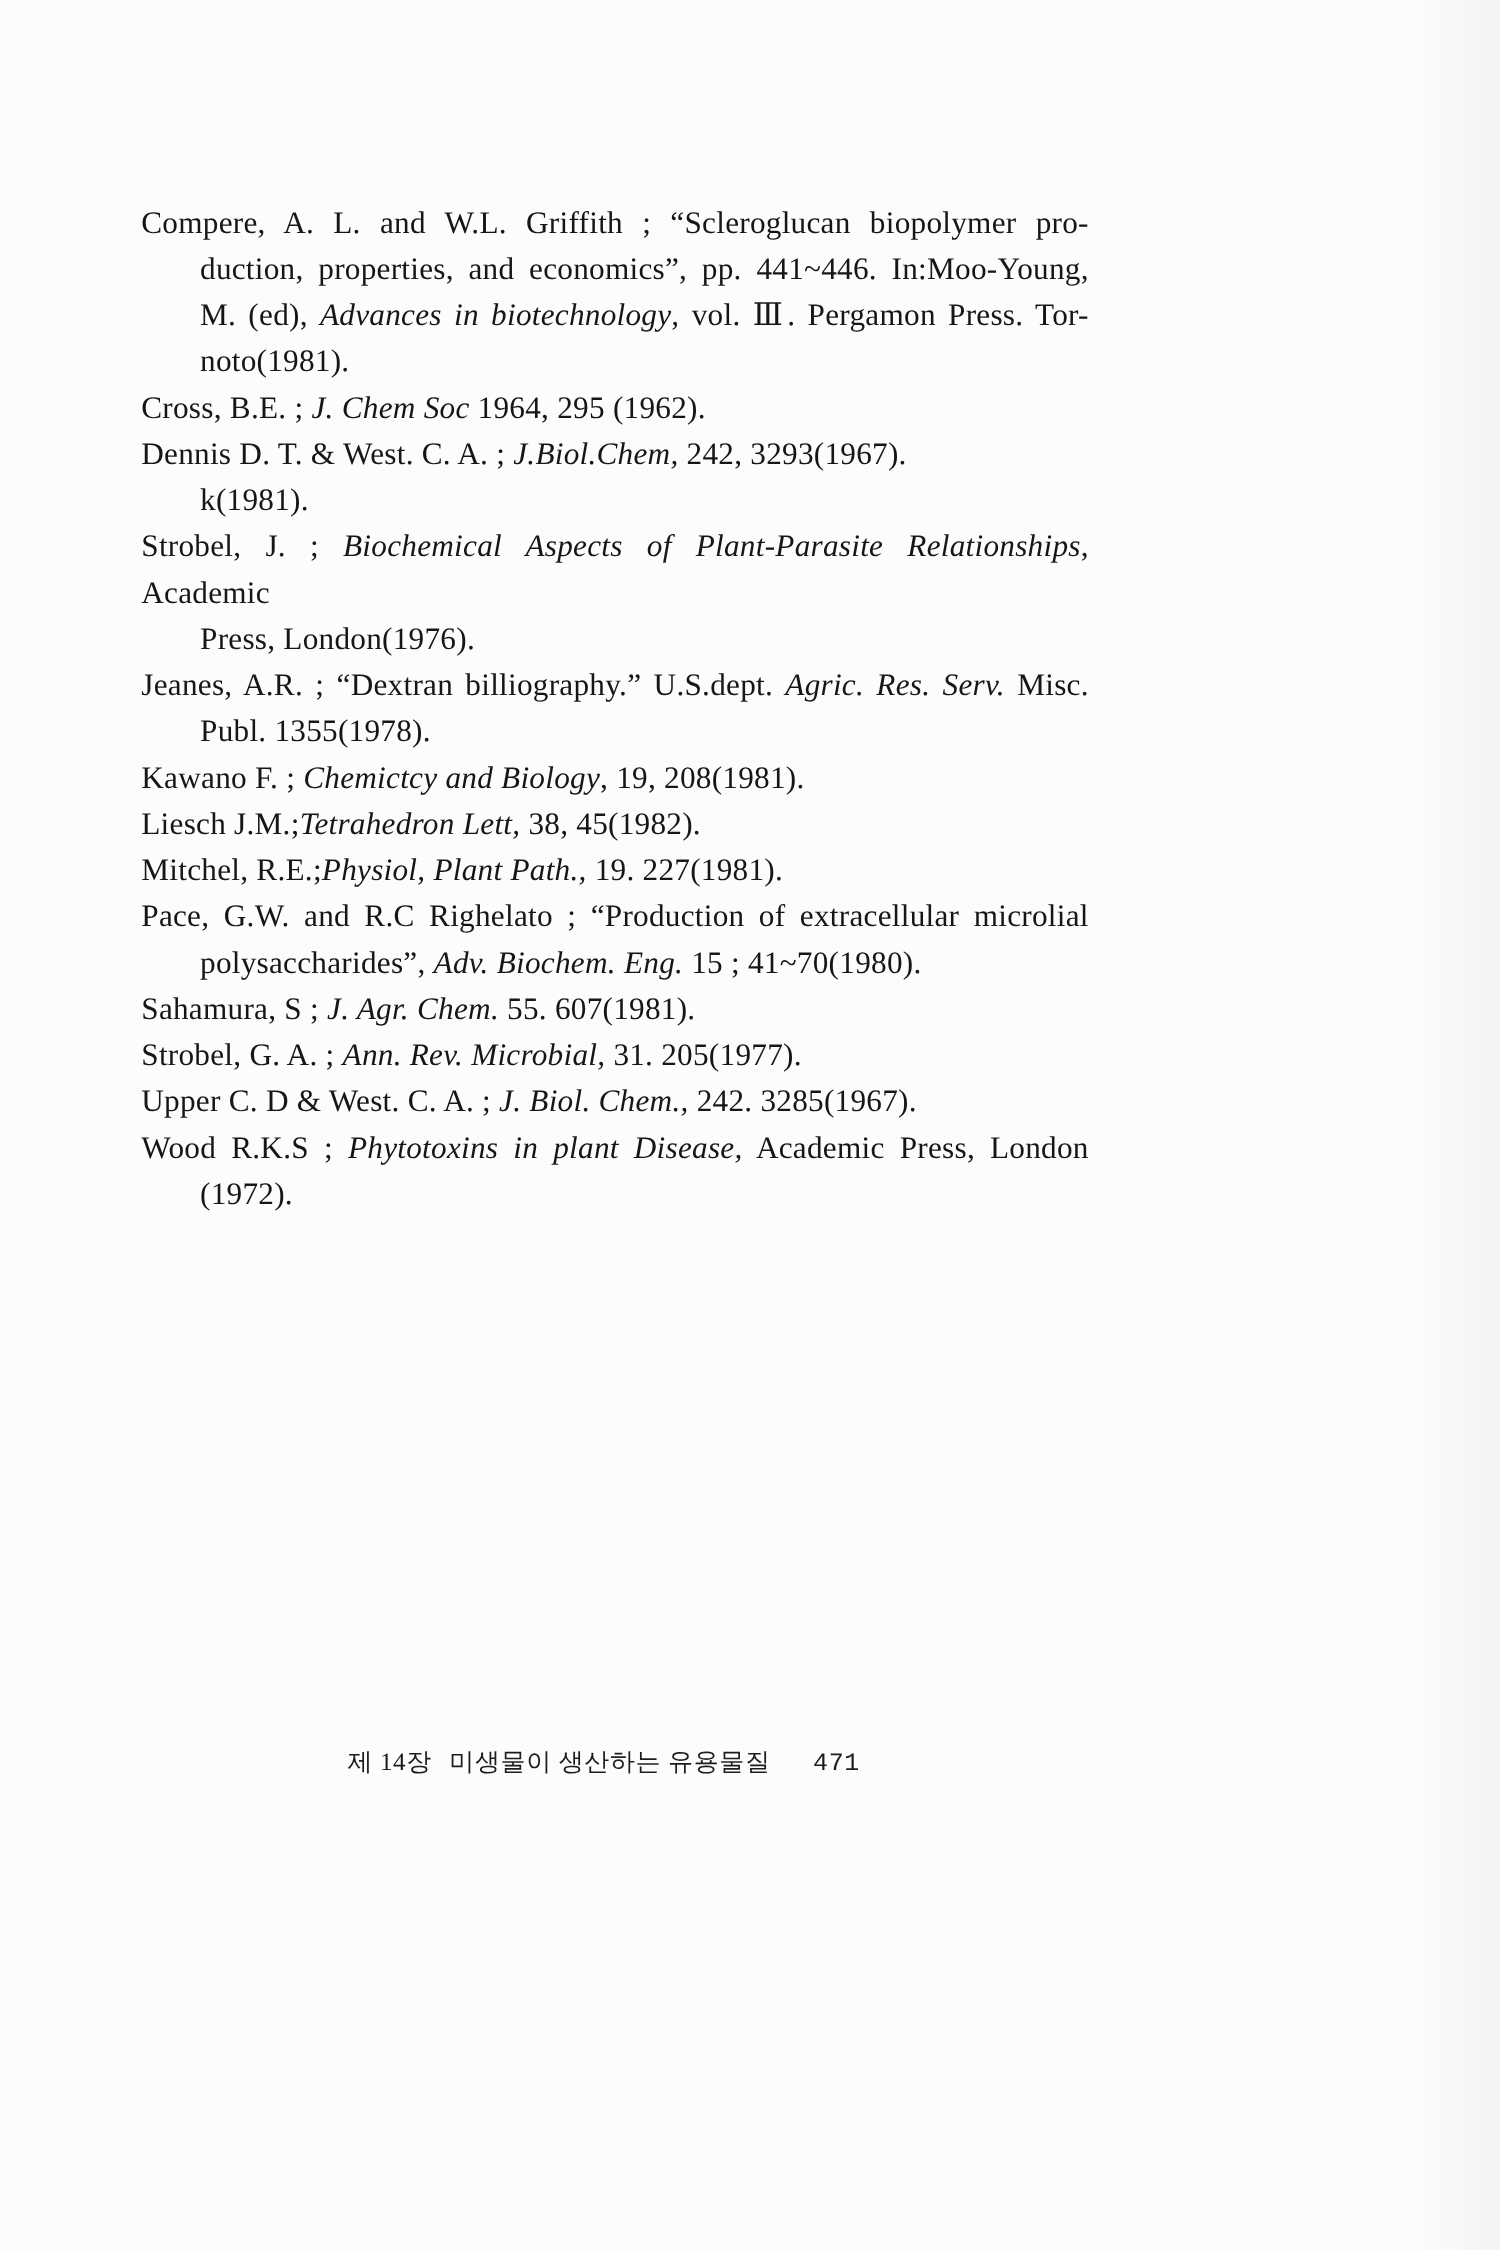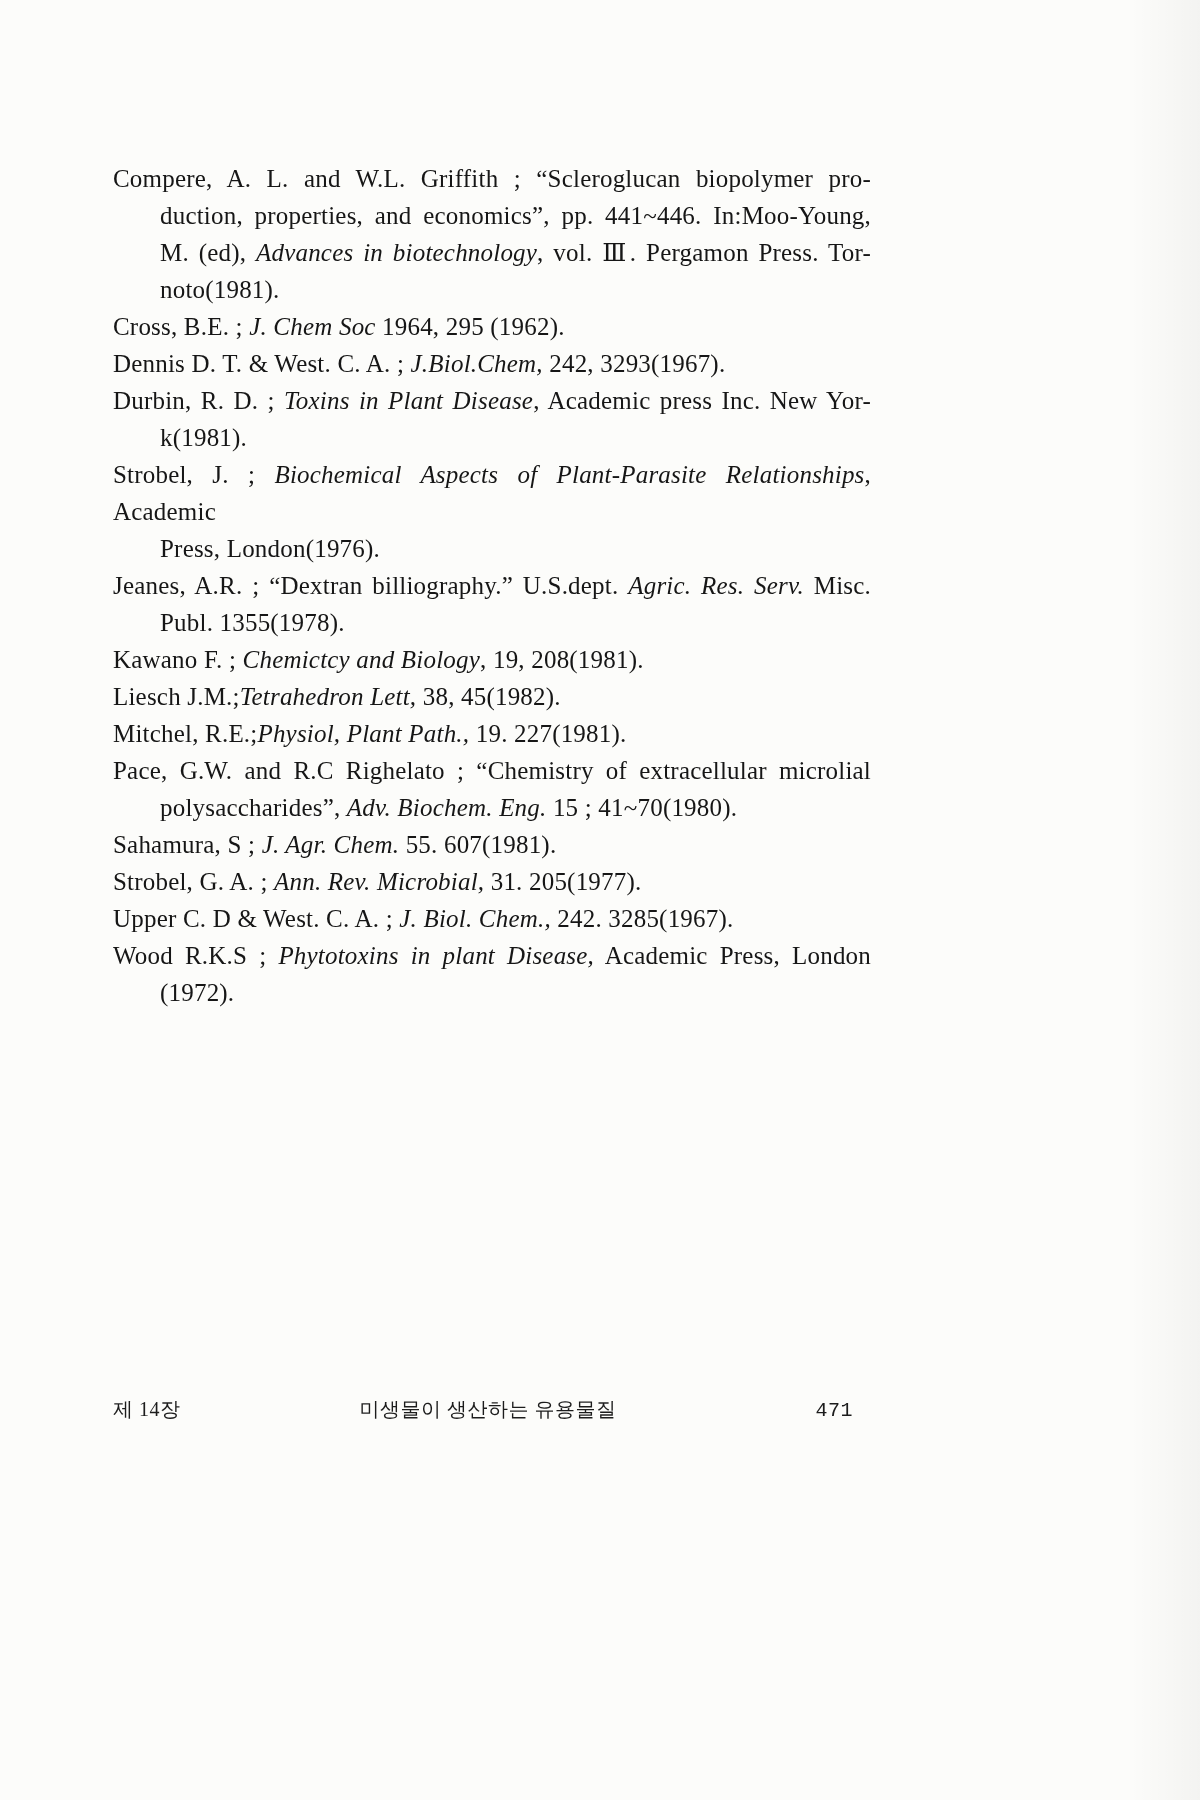--- a/index.html
+++ b/index.html
@@ -50,21 +50,21 @@
     text-align: justify;
     text-align-last: justify;
   }
   .it { font-style: italic; }
   .footer {
     position: absolute;
     top: 1396px;
     left: 113px;
     width: 740px;
     display: flex;
-    justify-content: space-between;
+    justify-content: center;
     align-items: baseline;
     font-size: 20px;
     letter-spacing: 0.5px;
     color: #1c1c1c;
   }
   .footer .chapter-label { margin-right: 14px; }
   .footer .chapter-title { margin-right: 34px; }
   .footer .page-number {
     font-family: Liberation Mono, monospace;
   }
@@ -81,42 +81,41 @@
         <div class="line cont just"><span>M. (ed), </span><span class="it">Advances in biotechnology</span><span>, vol. Ⅲ. Pergamon Press. Tor-</span></div>
         <div class="line cont"><span>noto(1981).</span></div>
       </div>
       <div class="ref">
         <div class="line"><span>Cross, B.E. ; </span><span class="it">J. Chem Soc</span><span> 1964, 295 (1962).</span></div>
       </div>
       <div class="ref">
         <div class="line"><span>Dennis D. T. &amp; West. C. A. ; </span><span class="it">J.Biol.Chem,</span><span> 242, 3293(1967).</span></div>
       </div>
       <div class="ref">
-        <div class="line just"><span>Durbin, R. D. ; </span><span class="it">Toxins in Plant Disease</span><span>, Academic press Inc. New Yor-</span></div>
         <div class="line cont"><span>k(1981).</span></div>
       </div>
       <div class="ref">
         <div class="line just"><span>Strobel, J. ; </span><span class="it">Biochemical Aspects of Plant-Parasite Relationships</span><span>, Academic</span></div>
         <div class="line cont"><span>Press, London(1976).</span></div>
       </div>
       <div class="ref">
         <div class="line just"><span>Jeanes, A.R. ; “Dextran billiography.” U.S.dept. </span><span class="it">Agric. Res. Serv.</span><span> Misc.</span></div>
         <div class="line cont"><span>Publ. 1355(1978).</span></div>
       </div>
       <div class="ref">
         <div class="line"><span>Kawano F. ; </span><span class="it">Chemictcy and Biology</span><span>, 19, 208(1981).</span></div>
       </div>
       <div class="ref">
         <div class="line"><span>Liesch J.M.;</span><span class="it">Tetrahedron Lett,</span><span> 38, 45(1982).</span></div>
       </div>
       <div class="ref">
         <div class="line"><span>Mitchel, R.E.;</span><span class="it">Physiol, Plant Path.,</span><span> 19. 227(1981).</span></div>
       </div>
       <div class="ref">
-        <div class="line just"><span>Pace, G.W. and R.C Righelato ; “Chemistry of extracellular microlial</span></div>
+        <div class="line just"><span>Pace, G.W. and R.C Righelato ; “Production of extracellular microlial</span></div>
         <div class="line cont"><span>polysaccharides”, </span><span class="it">Adv. Biochem. Eng.</span><span> 15 ; 41~70(1980).</span></div>
       </div>
       <div class="ref">
         <div class="line"><span>Sahamura, S ; </span><span class="it">J. Agr. Chem.</span><span> 55. 607(1981).</span></div>
       </div>
       <div class="ref">
         <div class="line"><span>Strobel, G. A. ; </span><span class="it">Ann. Rev. Microbial,</span><span> 31. 205(1977).</span></div>
       </div>
       <div class="ref">
         <div class="line"><span>Upper C. D &amp; West. C. A. ; </span><span class="it">J. Biol. Chem.,</span><span> 242. 3285(1967).</span></div>

